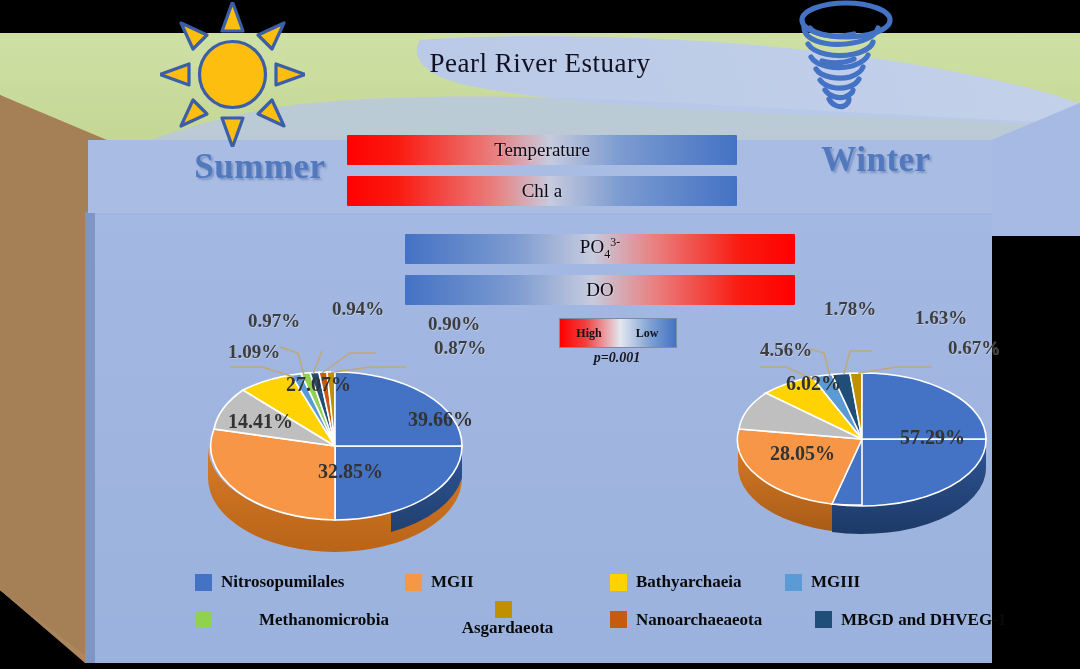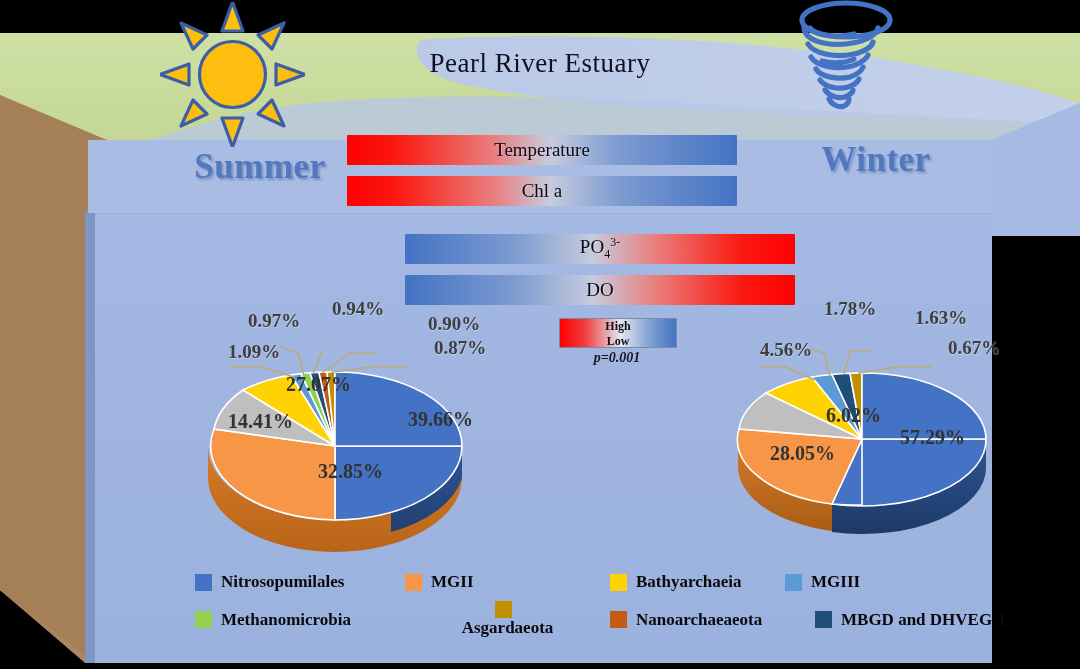--- a/index.html
+++ b/index.html
@@ -38,21 +38,21 @@
   #bar-temp {left:347px;top:135px;width:390px;}
   #bar-chla {left:347px;top:176px;width:390px;}
   #bar-po4  {left:405px;top:234px;width:390px;}
   #bar-do   {left:405px;top:275px;width:390px;}
 
   sub,sup{font-size:.63em;}
 
   
   #key-box{position:absolute;left:559px;top:318px;width:116px;height:28px;
      background:linear-gradient(90deg,#FF0000 0%,#F04040 22%,#E3E7F0 52%,#7EA0D2 78%,#4472C4 100%);
-     border:1px solid #7e8aa5;display:flex;align-items:center;flex-direction:column;}
+     border:1px solid #7e8aa5;display:flex;align-items:center;}
   #key-box div{flex:1;text-align:center;font-weight:bold;font-size:12px;color:#101018;
                font-family:"Liberation Serif",serif;}
   #pvalue{position:absolute;left:559px;top:350px;width:116px;text-align:center;
           font-style:italic;font-weight:bold;font-size:14px;color:#15151f;
           font-family:"Liberation Serif",serif;}
 
   
   .plabel{position:absolute;font-weight:bold;font-family:"Liberation Serif",serif;
           color:#3b3b3b;white-space:nowrap;}
   .plabel.out{font-size:19px;color:#3d3d3d;text-shadow:.5px .5px 0 rgba(255,255,255,.3);}
@@ -291,21 +291,21 @@
   <div class="plabel in" style="left:228px;top:410px;">14.41%</div>
   <div class="plabel in" style="left:286px;top:373px;">27.07%</div>
 
   <div class="plabel out" style="left:760px;top:339px;">4.56%</div>
   <div class="plabel out" style="left:824px;top:298px;">1.78%</div>
   <div class="plabel out" style="left:915px;top:307px;">1.63%</div>
   <div class="plabel out" style="left:948px;top:337px;">0.67%</div>
 
   <div class="plabel in" style="left:900px;top:426px;">57.29%</div>
   <div class="plabel in" style="left:770px;top:442px;">28.05%</div>
-  <div class="plabel in" style="left:826px;top:372px;margin-top:32px;">6.02%</div>
+  <div class="plabel in" style="left:786px;top:372px;">6.02%</div>
 
   <div id="legend">
     <div class="lrow">
       <div class="litem" style="width:210px;">
         <span class="swatch" style="background:#4472C4;"></span>
         <span class="ltext">Nitrosopumilales</span>
       </div>
       <div class="litem" style="width:205px;">
         <span class="swatch" style="background:#F79646;"></span>
         <span class="ltext">MGII</span>
@@ -313,21 +313,21 @@
       <div class="litem" style="width:175px;">
         <span class="swatch" style="background:#FFD203;"></span>
         <span class="ltext">Bathyarchaeia</span>
       </div>
       <div class="litem" style="width:90px;">
         <span class="swatch" style="background:#5B9BD5;"></span>
         <span class="ltext">MGIII</span>
       </div>
     </div>
     <div class="lrow">
-      <div class="litem" style="width:210px;">
+      <div class="litem" style="width:210px;gap:38px;">
         <span class="swatch" style="background:#92D050;"></span>
         <span class="ltext">Methanomicrobia</span>
       </div>
       <div class="litem" style="width:205px;flex-direction:column;">
         <span class="swatch" style="background:#BF9000;"></span>
         <span class="ltext">Asgardaeota</span>
       </div>
       <div class="litem" style="width:205px;">
         <span class="swatch" style="background:#C55A11;"></span>
         <span class="ltext">Nanoarchaeaeota</span>

